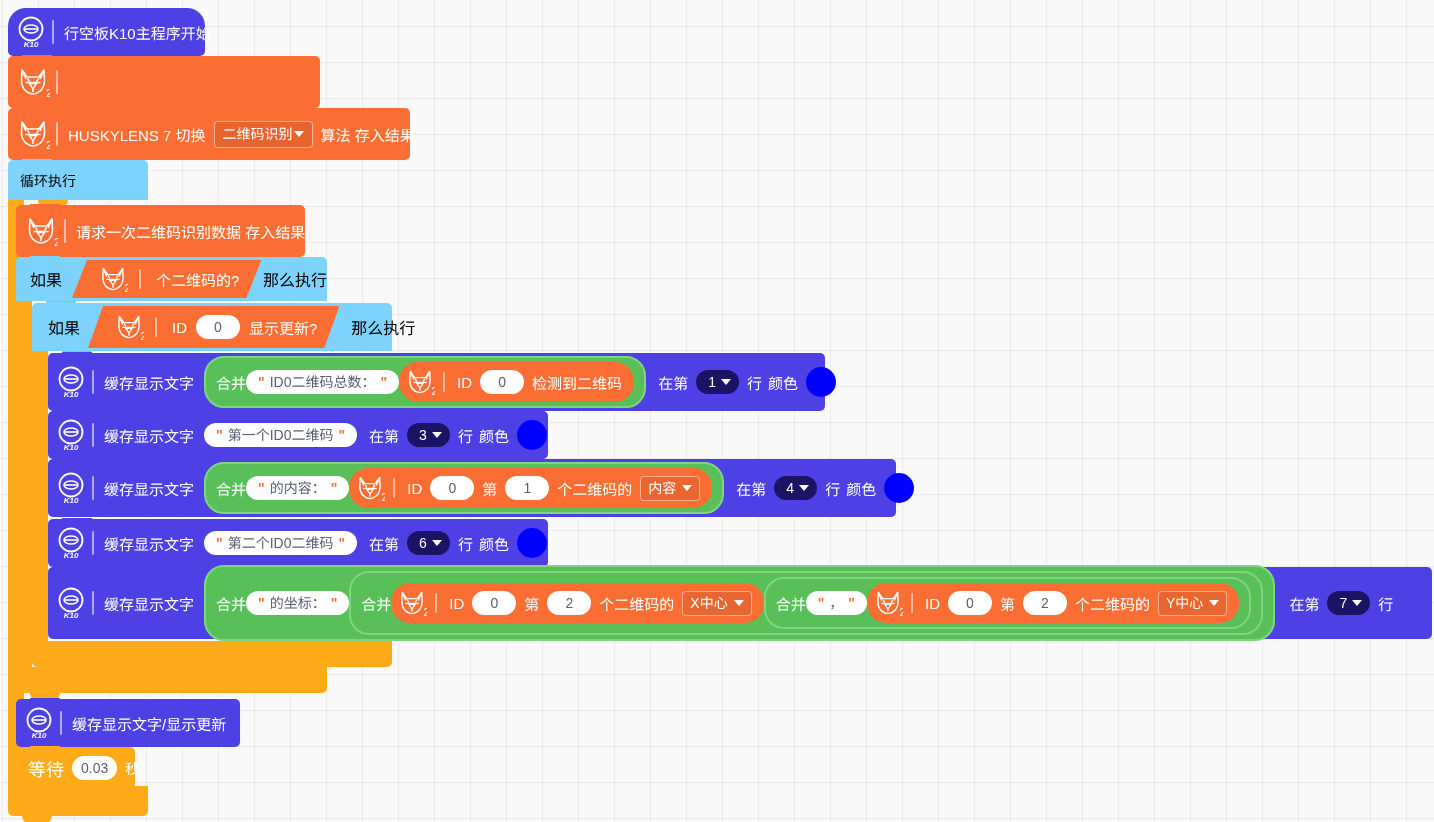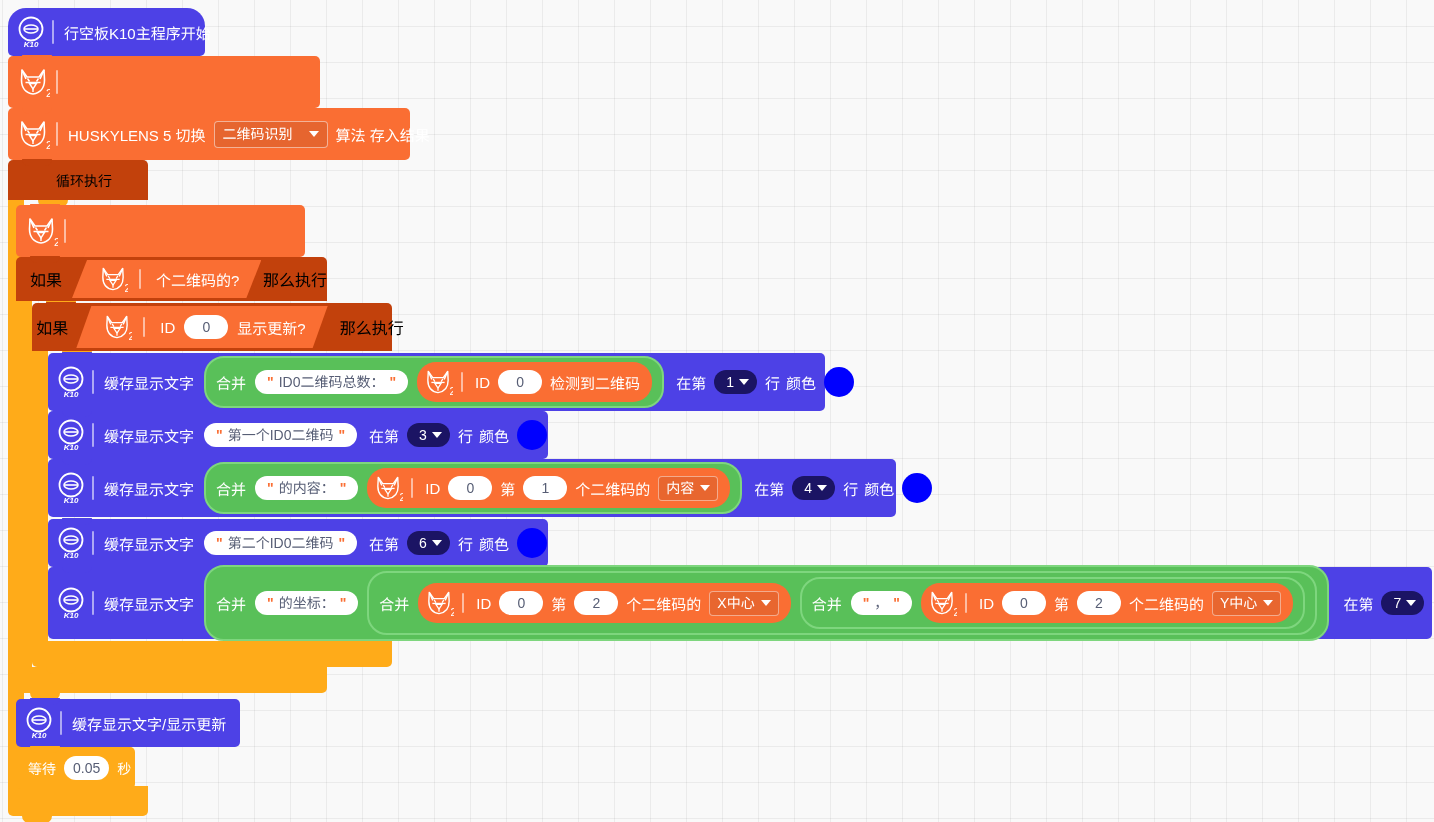--- a/index.html
+++ b/index.html
@@ -70,49 +70,49 @@
   
   .dd-inset{
     flex:0 0 auto;background:rgba(0,0,0,0.07);border:1px solid rgba(255,255,255,.45);
     color:#fff;border-radius:4px;padding:2px 7px;font-size:14px;
     display:flex;align-items:center;gap:6px;line-height:19px;
   }
   
   .dd-flat{
     flex:0 0 auto;background:rgba(0,0,0,0.08);border:1px solid rgba(255,255,255,.5);
     color:#fff;border-radius:4px;padding:3px 8px;font-size:14px;
-    display:flex;align-items:center;gap:16px;line-height:19px;
+    display:flex;align-items:center;gap:1px;line-height:19px;
   }
   .caret{width:0;height:0;border-left:5px solid transparent;border-right:5px solid transparent;
          border-top:6px solid #fff;}
   
   .swatch{flex:0 0 auto;width:30px;height:30px;border-radius:15px;background:#0000FF;}
 
   
   .join{
-    flex:0 0 auto;display:flex;align-items:center;gap:9px;
+    flex:0 0 auto;display:flex;align-items:center;
     background:#59C059;border:2px solid #7ED67E;border-radius:20px;padding:4px 10px;
     font-size:15px;color:#fff;
   }
   
   .rep{
     flex:0 0 auto;display:flex;align-items:center;gap:8px;
     background:#FA6E33;border-radius:19px;padding:4px 12px 4px 6px;
     font-size:15px;color:#fff;
   }
   .bool-wrap{position:relative;display:flex;align-items:center;}
   .bool-hex{
     flex:0 0 auto;display:flex;align-items:center;gap:9px;color:#fff;font-size:15px;
     background:#FA6E33;height:40px;padding:0 22px 0 26px;
     clip-path:polygon(15px 0, 100% 0, calc(100% - 15px) 100%, 0 100%);
   }
 
   
-  .cb-top{position:absolute;background:#c2410c;box-sizing:border-box;
-          display:flex;align-items:center;border-radius:5px 5px 0 0;justify-content:center;}
+  .cb-top{position:absolute;background:#7dd3fc;box-sizing:border-box;
+          display:flex;align-items:center;border-radius:5px 5px 0 0;}
   .cb-left{position:absolute;background:#FFAB19;width:16px;}
   .cb-bot{position:absolute;background:#FFAB19;border-radius:0 0 5px 5px;}
   .cb-bot::after{
     content:"";position:absolute;left:14px;bottom:-7px;width:30px;height:7px;
     background:#FFAB19;border-radius:0 0 7px 7px;
   }
   .inner-notch{position:absolute;width:30px;height:7px;background:#FFAB19;border-radius:0 0 7px 7px;}
 </style>
 </head>
 <body>
@@ -153,21 +153,21 @@
         <path d="M6 6 L10 15 M28 6 L24 15" stroke="#fff" stroke-width="1.6" fill="none"></path>
         <path d="M6 6 L5.5 16 C5.5 24 10 29 17 30 C24 29 28.5 24 28.5 16 L28 6 L23 13 L11 13 Z" fill="none" stroke="#fff" stroke-width="1.6" stroke-linejoin="round"></path>
         <path d="M9.5 18.5 H24.5" stroke="#fff" stroke-width="1.5"></path>
         <path d="M11.5 14.5 L13.5 17.5 M22.5 14.5 L20.5 17.5" stroke="#fff" stroke-width="1.4"></path>
         <path d="M13.5 19.5 L17 25 L20.5 19.5 Z" fill="none" stroke="#fff" stroke-width="1.4"></path>
         <path d="M17 25 V28" stroke="#fff" stroke-width="1.4"></path>
         <text x="30" y="33" font-size="11" fill="#fff" font-family="Liberation Sans, sans-serif">2</text>
       </svg>
     </span>
     <span class="divider"></span>
-    <span class="lbl">HUSKYLENS 5 切换</span>
+    <span class="lbl">HUSKYLENS 7 切换</span>
     <span class="dd-flat" style="margin:0 8px;">
       <span>二维码识别</span>
       <span class="caret"></span>
     </span>
     <span class="lbl">算法 存入结果</span>
   </div>
 
   <div class="cb-top notch-top" style="left:8px;top:160px;width:140px;height:40px;padding-left:12px;">
     <span class="lbl" style="font-size:14px;">循环执行</span>
   </div>
@@ -181,20 +181,21 @@
         <path d="M6 6 L10 15 M28 6 L24 15" stroke="#fff" stroke-width="1.6" fill="none"></path>
         <path d="M6 6 L5.5 16 C5.5 24 10 29 17 30 C24 29 28.5 24 28.5 16 L28 6 L23 13 L11 13 Z" fill="none" stroke="#fff" stroke-width="1.6" stroke-linejoin="round"></path>
         <path d="M9.5 18.5 H24.5" stroke="#fff" stroke-width="1.5"></path>
         <path d="M11.5 14.5 L13.5 17.5 M22.5 14.5 L20.5 17.5" stroke="#fff" stroke-width="1.4"></path>
         <path d="M13.5 19.5 L17 25 L20.5 19.5 Z" fill="none" stroke="#fff" stroke-width="1.4"></path>
         <path d="M17 25 V28" stroke="#fff" stroke-width="1.4"></path>
         <text x="30" y="33" font-size="11" fill="#fff" font-family="Liberation Sans, sans-serif">2</text>
       </svg>
     </span>
     <span class="divider"></span>
+    <span class="lbl">请求一次二维码识别数据 存入结果</span>
   </div>
 
   <div class="cb-top notch-top" style="left:16px;top:257px;width:311px;height:44px;padding-left:14px;gap:10px;">
     <span class="lbl">如果</span>
     <span class="bool-wrap">
       <span class="bool-hex" style="height:38px;">
         <span class="icon">
           <svg width="30" height="32" viewBox="0 0 34 36">
             <path d="M6 6 L10 15 M28 6 L24 15" stroke="#fff" stroke-width="1.6" fill="none"></path>
             <path d="M6 6 L5.5 16 C5.5 24 10 29 17 30 C24 29 28.5 24 28.5 16 L28 6 L23 13 L11 13 Z" fill="none" stroke="#fff" stroke-width="1.6" stroke-linejoin="round"></path>
@@ -486,18 +487,18 @@
         <ellipse cx="15" cy="14" rx="7" ry="4" fill="none" stroke="#fff" stroke-width="1.6"></ellipse>
         <path d="M8.5 14 H21.5" stroke="#fff" stroke-width="1.6"></path>
         <text x="15" y="32" font-size="8" font-weight="bold" font-style="italic" fill="#fff" text-anchor="middle" font-family="Liberation Sans, sans-serif">K10</text>
       </svg>
     </span>
     <span class="divider"></span>
     <span class="lbl">缓存显示文字/显示更新</span>
   </div>
 
   <div class="blk amber notch-top" style="left:16px;top:747px;width:119px;height:42px;padding-left:12px;gap:8px;">
-    <span class="lbl" style="font-size:14px;">等待</span>
-    <span class="numf">0.05</span>
+    <span class="lbl" style="font-size:18px;">等待</span>
+    <span class="numf">0.03</span>
     <span class="lbl" style="font-size:14px;">秒</span>
   </div>
 
 </div>
 
 </body></html>

